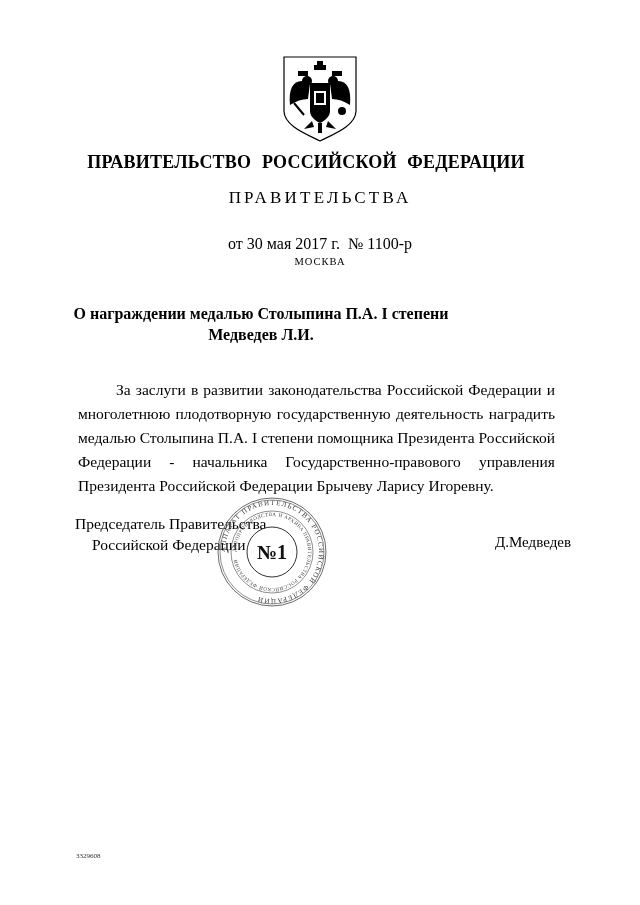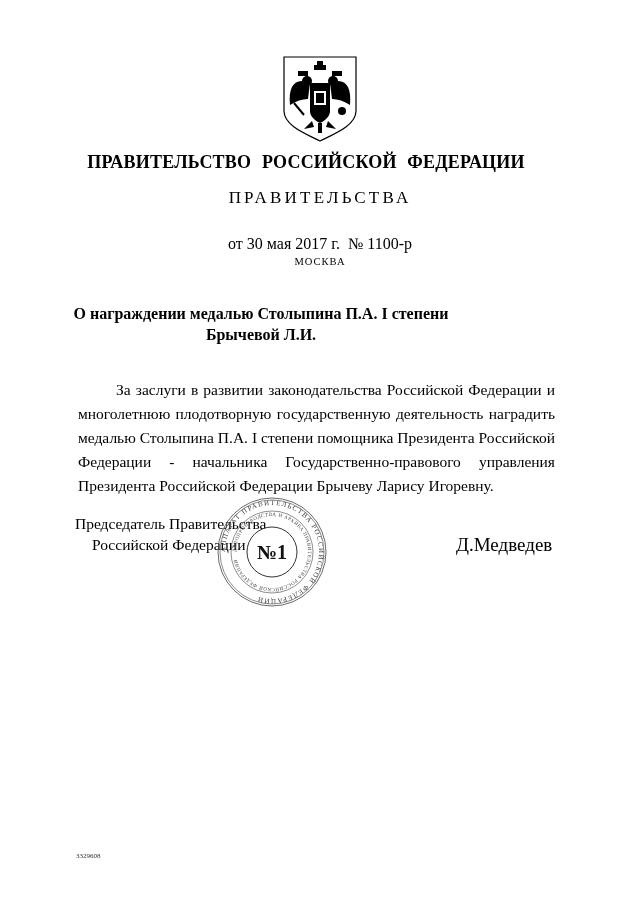--- a/index.html
+++ b/index.html
@@ -6,21 +6,21 @@
     body { width: 640px; height: 905px; position: relative; overflow: hidden; font-family: "Liberation Serif", serif; color: #000; }
     .emblem { position: absolute; left: 274px; top: 53px; width: 92px; height: 92px; }
     .org { position: absolute; top: 152px; left: 0; width: 612px; text-align: center; font-weight: bold; font-size: 18px; letter-spacing: 0.2px; word-spacing: 6px; }
     .doctype { position: absolute; top: 188px; left: 0; width: 640px; text-align: center; font-size: 17px; letter-spacing: 3.2px; }
     .date { position: absolute; top: 227px; left: 0; width: 640px; text-align: center; font-size: 16px; white-space: pre; margin-top: 8px; }
     .city { position: absolute; top: 256px; left: 0; width: 640px; text-align: center; font-size: 10.5px; letter-spacing: 1px; }
     .title { position: absolute; top: 303px; left: 0; width: 522px; text-align: center; font-weight: bold; font-size: 16px; line-height: 21px; }
     .body-text { position: absolute; top: 378px; left: 78px; width: 477px; font-size: 15.5px; line-height: 24px; text-align: justify; text-indent: 38px; }
     .sign-left { position: absolute; top: 513px; left: 75px; font-size: 15.5px; line-height: 21px; }
     .sign-left div:nth-child(2) { padding-left: 17px; }
-    .sign-right { position: absolute; top: 534px; left: 456px; font-size: 19px; }
+    .sign-right { position: absolute; top: 534px; left: 495px; font-size: 15px; }
     .seal { position: absolute; left: 216px; top: 496px; width: 112px; height: 112px; }
     .footer-code { position: absolute; top: 852px; left: 76px; font-size: 7px; color: #333; }
   </style>
 </head>
 <body>
 
 <svg class="emblem" viewBox="0 0 92 92">
   <path d="M10 4 H82 V58 C82 72 62 80 46 88 C30 80 10 72 10 58 Z" fill="none" stroke="#000" stroke-width="1.2"></path>
 
   <path d="M40 12 h12 v5 h-12z M43 8 h6 v4 h-6z" fill="#000"></path>
@@ -42,21 +42,21 @@
   <circle cx="68" cy="58" r="4" fill="#000"></circle>
 </svg>
 
 <div class="org">ПРАВИТЕЛЬСТВО РОССИЙСКОЙ ФЕДЕРАЦИИ</div>
 <div class="doctype">ПРАВИТЕЛЬСТВА</div>
 <div class="date">от 30 мая 2017 г.  № 1100-р</div>
 <div class="city">МОСКВА</div>
 
 <div class="title">
   <div>О награждении медалью Столыпина П.А. I степени</div>
-  <div>Брычевой Л.И.</div>
+  <div>Медведев Л.И.</div>
 </div>
 
 <div class="body-text">За заслуги в развитии законодательства Российской Федерации и многолетнюю плодотворную государственную деятельность наградить медалью Столыпина П.А. I степени помощника Президента Российской Федерации - начальника Государственно-правового управления Президента Российской Федерации Брычеву Ларису Игоревну.</div>
 
 <div class="sign-left">
   <div>Председатель Правительства</div>
   <div>Российской Федерации</div>
 </div>
 <div class="sign-right">Д.Медведев</div>
 

